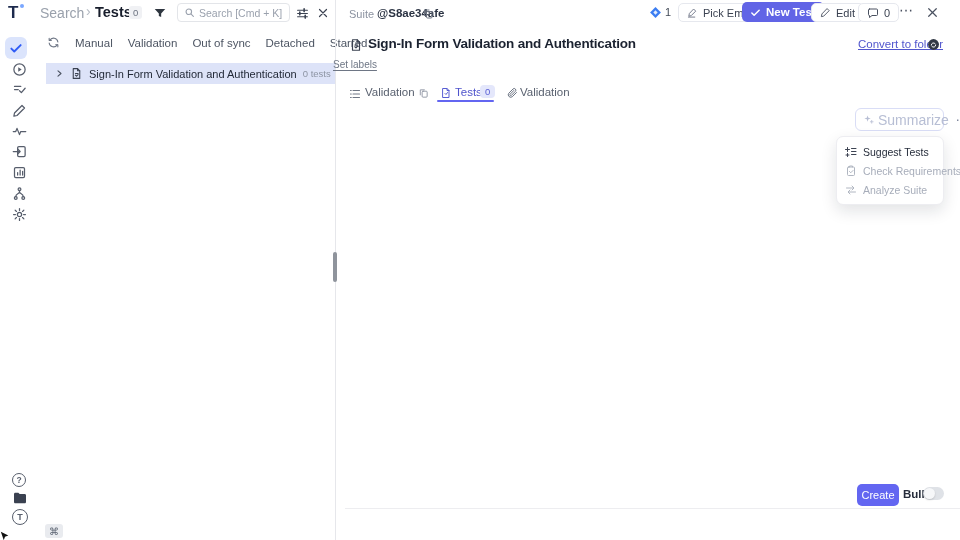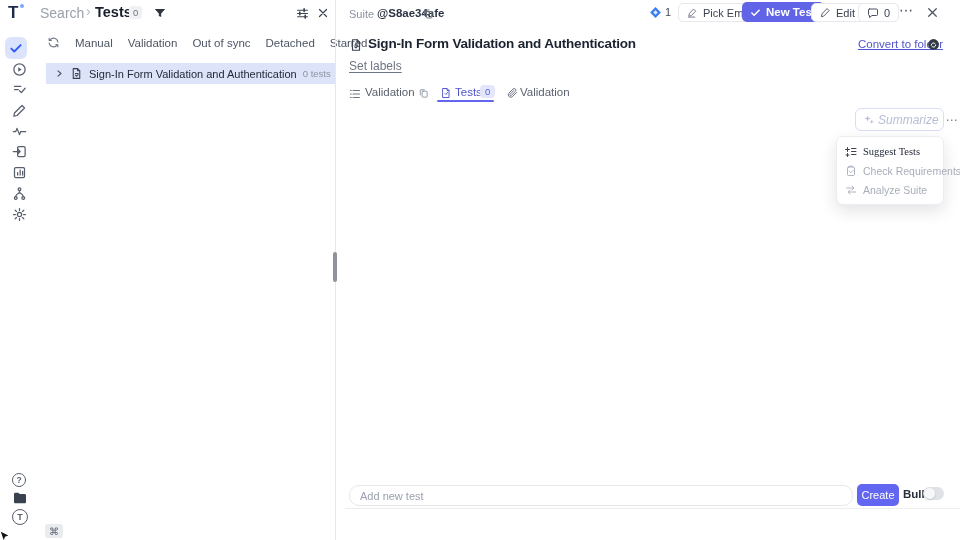--- a/index.html
+++ b/index.html
@@ -38,38 +38,38 @@
   .v-divider { position:absolute; left:335px; top:0; width:1px; height:540px; background:#e6e7eb; }
   .drag-handle { position:absolute; left:333px; top:252px; width:4px; height:30px; background:#8f949c; border-radius:2px; cursor:col-resize; }
 
   
   .suite-label { position:absolute; left:349px; top:8px; font-size:11px; color:#8b92a0; }
   .suite-id { position:absolute; left:377px; top:7px; font-size:11.5px; font-weight:700; color:#2b3343; }
   .btn { display:flex; align-items:center; gap:5px; border:1px solid #e6e8ee; border-radius:5px; background:#fff; height:19px; padding:0 8px; font-size:11px; color:#3c4352; cursor:pointer; white-space:nowrap; }
   .btn-primary { border:none; background:#6164e6; color:#fff; height:20px; font-size:11.5px; font-weight:700; }
   .title-text { position:absolute; left:368px; top:36px; font-size:13.5px; font-weight:700; color:#1b2230; letter-spacing:-0.2px; white-space:nowrap; }
   .convert-link { position:absolute; left:858px; top:38px; font-size:11.5px; color:#5156cd; text-decoration:underline; cursor:pointer; }
-  .set-labels { position:absolute; left:349px; top:59px; font-size:12px; color:#6e7685; text-decoration:underline; text-underline-offset:2px; cursor:pointer; }
+  .set-labels { position:absolute; left:333px; top:59px; font-size:10px; color:#6e7685; text-decoration:underline; text-underline-offset:2px; cursor:pointer; }
 
   
   .tab-label { font-size:11.5px; color:#5a6270; cursor:pointer; }
   .tab-active { color:#4f54cc; font-weight:500; }
   .tests-badge { background:#e4e7fb; color:#5b60d6; font-size:9.5px; border-radius:4px; padding:1px 5px; }
   .tab-underline { position:absolute; left:437px; top:100px; width:57px; height:2px; background:#6366f1; border-radius:2px; }
 
   
   .summarize { position:absolute; left:855px; top:108px; height:23px; width:89px; border:1px solid #d9ddf6; border-radius:6px; background:#fff; display:flex; align-items:stretch; }
-  .summarize .main { display:flex; align-items:center; gap:4px; padding:0 7px; color:#b7bed4; font-size:12px; cursor:default;font-style:italic; }
+  .summarize .main { display:flex; align-items:center; gap:4px; padding:0 7px; color:#b7bed4; font-size:14px; cursor:default; }
   .summarize .sep { width:1px; background:#e3e6f8; }
   .summarize .more { width:20px; display:flex; align-items:center; justify-content:center; color:#707891; font-size:12px; cursor:pointer; }
 
   
   .menu { position:absolute; left:836px; top:136px; width:108px; background:#fff; border:1px solid #ededf1; border-radius:7px; box-shadow:0 6px 16px rgba(20,24,40,.12); padding:5px 0; }
   .menu-item { display:flex; align-items:center; gap:6px; height:19px; padding:0 8px; font-size:10.5px; cursor:pointer; white-space:nowrap; }
-  .menu-item.enabled { color:#262d3b; font-weight:500;font-family:Liberation Serif, serif; }
+  .menu-item.enabled { color:#262d3b; font-weight:500; }
   .menu-item.disabled { color:#a7adba; }
 
   
   .add-input { position:absolute; left:349px; top:485px; width:504px; height:21px; border:1px solid #e6e8ec; border-radius:10px; padding:0 10px; font-size:11px; font-family:"Liberation Sans",sans-serif; color:#394050; outline:none; }
   .add-input::placeholder { color:#9aa1ad; }
   .create-btn { position:absolute; left:857px; top:484px; width:42px; height:22px; background:#6366f1; border:none; border-radius:5px; color:#fff; font-size:11px; font-family:"Liberation Sans",sans-serif; cursor:pointer; }
   .bulk-label { position:absolute; left:903px; top:488px; font-size:11.5px; font-weight:700; color:#262d3b; }
   .toggle { position:absolute; left:923px; top:487px; width:21px; height:13px; background:#dfe2e7; border-radius:7px; cursor:pointer; }
   .toggle .knob { position:absolute; left:1px; top:1px; width:11px; height:11px; background:#f6f7f9; border-radius:50%; box-shadow:0 1px 2px rgba(0,0,0,.15); }
   .bottom-line { position:absolute; left:345px; top:508px; width:615px; height:1px; background:#ededf0; }
@@ -166,20 +166,29 @@
   <span class="crumb-project">Search</span>
   <span class="crumb-sep">›</span>
   <span class="crumb-section">Tests</span>
   <span class="crumb-count">0</span>
   <span class="abs" style="left:153px;top:6px;color:#2f3640">
     <svg width="14" height="14" viewBox="0 0 24 24">
         <path d="M3 5h18l-7 8v6l-4-2v-4z" fill="currentColor"></path>
       </svg>
   </span>
 
+  <div class="search-box">
+    <span>
+        <svg width="11" height="11" viewBox="0 0 24 24" fill="none" stroke="#9aa1ad" stroke-width="2.4" stroke-linecap="round">
+          <circle cx="10.5" cy="10.5" r="6"></circle>
+          <path d="M15.5 15.5L20.5 20.5"></path>
+        </svg>
+      </span>
+    <input placeholder="Search [Cmd + K]" style="">
+  </div>
 
   <span class="abs" style="left:296px;top:7px;color:#3c4352">
     <svg width="13" height="13" viewBox="0 0 24 24" fill="none" stroke="currentColor" stroke-width="2.2" stroke-linecap="round">
         <path d="M3 6h18M3 12h18M3 18h18"></path>
         <path d="M15 3.5v5M7 9.5v5M17 15.5v5" stroke-width="3"></path>
       </svg>
   </span>
   <span class="abs" style="left:317px;top:7px;color:#3c4352">
     <svg width="12" height="12" viewBox="0 0 24 24" fill="none" stroke="currentColor" stroke-width="2.4" stroke-linecap="round">
         <path d="M5 5l14 14M19 5L5 19"></path>
@@ -362,21 +371,20 @@
     <div class="menu-item disabled">
       <span style="color:#b0b6c1">
           <svg width="12" height="12" viewBox="0 0 24 24" fill="none" stroke="currentColor" stroke-width="2" stroke-linecap="round" stroke-linejoin="round">
             <path d="M3 8h14M14 4l4 4-4 4M21 16H7M10 12l-4 4 4 4"></path>
           </svg>
         </span>
       <span>Analyze Suite</span>
     </div>
   </div>
 
-  <input class="add-input" placeholder="Add new test" style="">
   <button class="create-btn">Create</button>
   <span class="bulk-label">Bulk</span>
   <div class="toggle">
       <span class="knob"></span>
     </div>
   <div class="bottom-line"></div>
 
 </div>
 
 </body></html>

